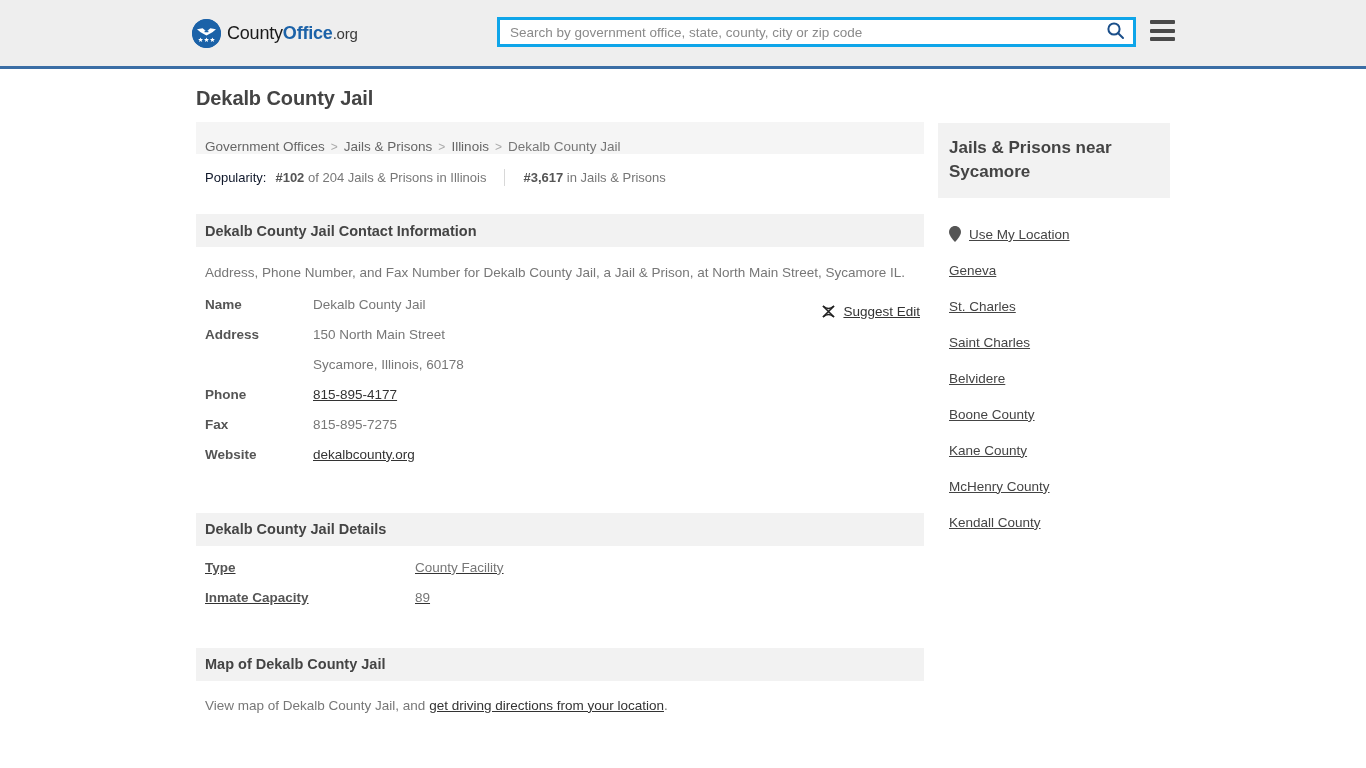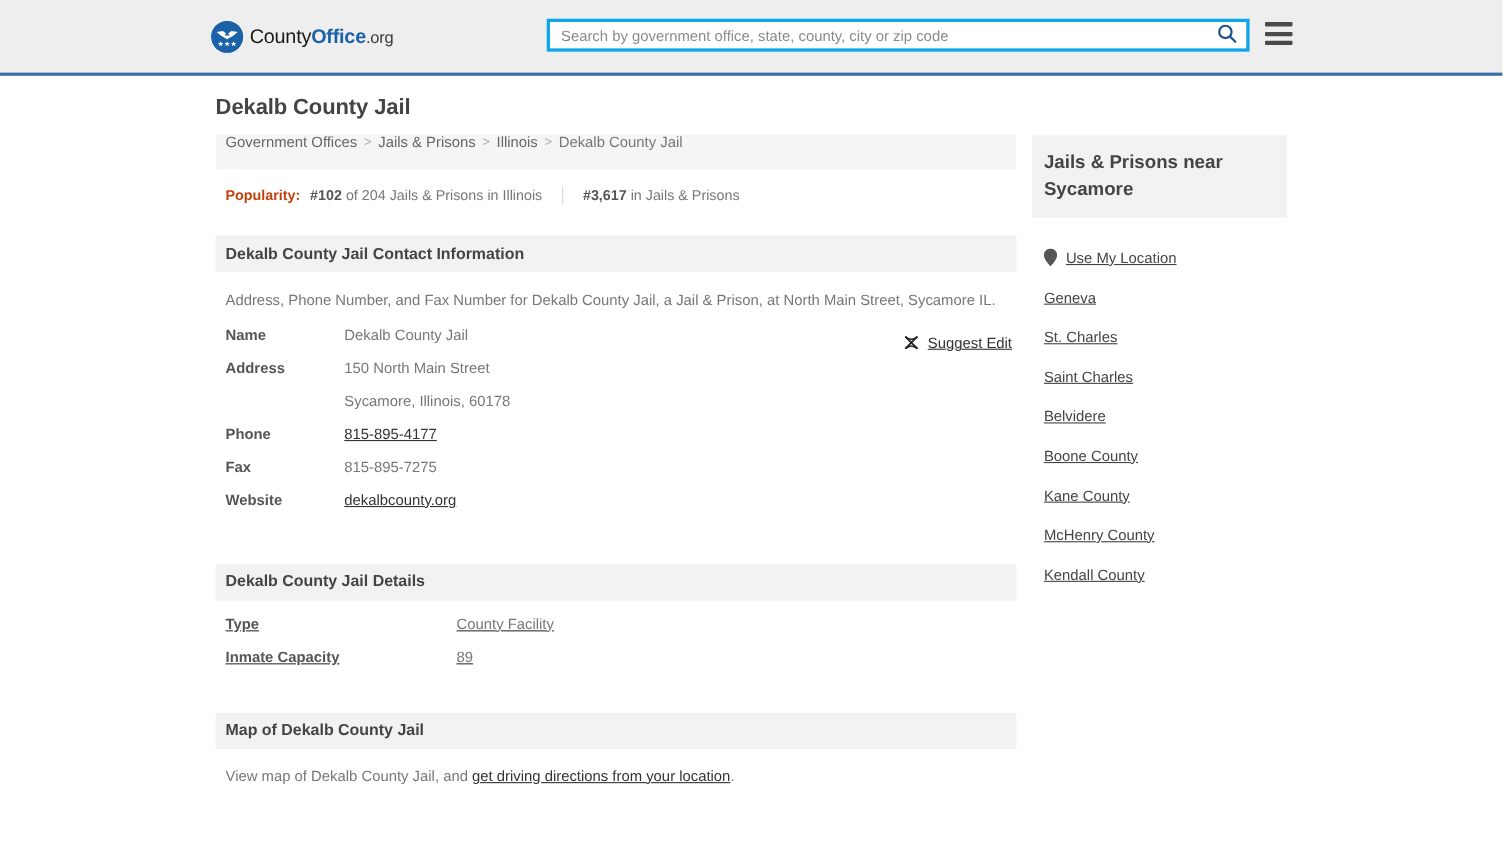--- a/index.html
+++ b/index.html
@@ -138,21 +138,21 @@
     margin: 0 0 12px 0;
     line-height: 1.2;
     letter-spacing: -0.1px;
   }
 
   
   .breadcrumb {
     background: #f5f5f5;
     height: 32px;
     display: flex;
-    align-items: flex-start;
+    align-items: flex-end;
     padding: 0 9px;
     font-size: 13.5px;
     color: #777777;
   }
   .breadcrumb a {
     color: #666666;
     text-decoration: none;
   }
   .breadcrumb .sep {
     color: #aaaaaa;
@@ -165,22 +165,22 @@
   .popularity {
     display: flex;
     align-items: center;
     height: 32px;
     padding: 0 9px;
     font-size: 13px;
     color: #777777;
     margin-top: 7px;
   }
   .popularity .plabel {
-    font-weight: bold;
-    color: #c2410c;
+    font-weight: normal;
+    color: #0f172a;
     margin-right: 9px;
   }
   .popularity .rank { font-weight: bold; color: #555555; }
   .popularity .pitem { white-space: nowrap; }
   .popularity .vdiv {
     width: 1px;
     height: 17px;
     background: #d8d8d8;
     margin: 0 18px;
   }

